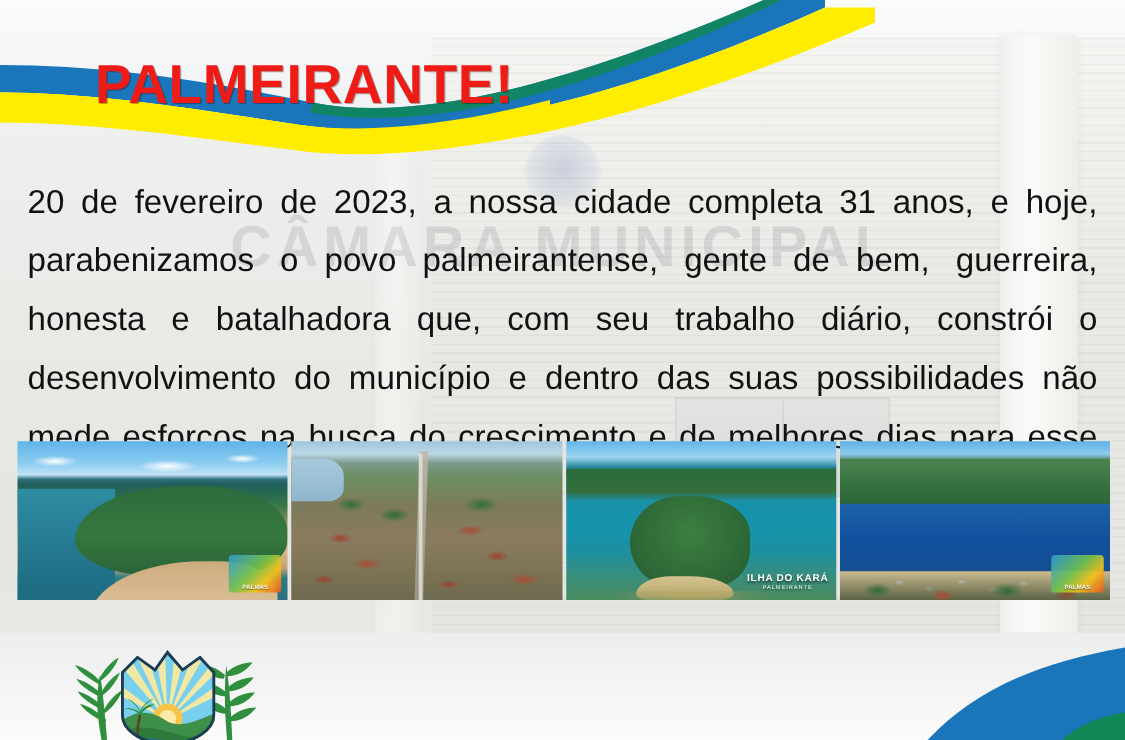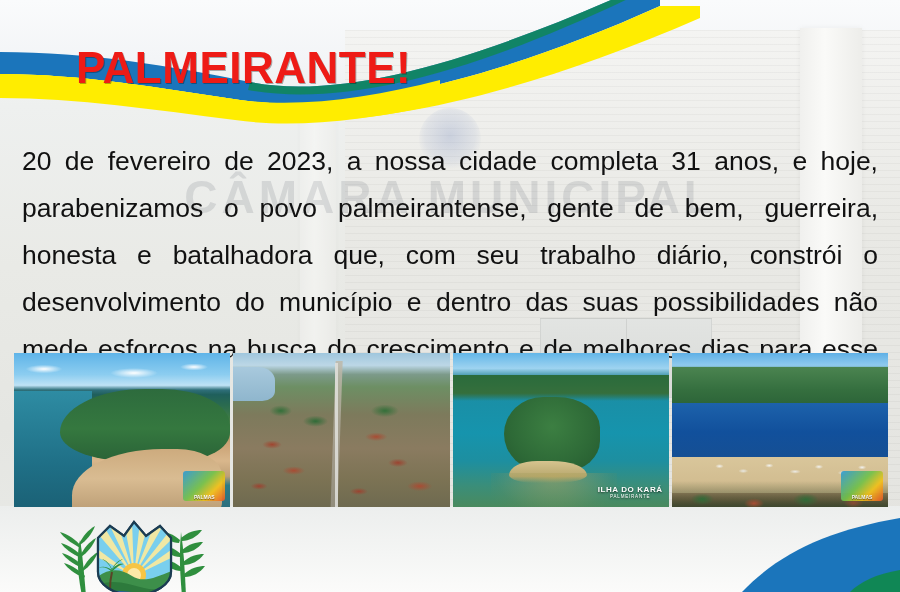--- a/index.html
+++ b/index.html
@@ -118,21 +118,21 @@
     line-height: 47px;
     color: #111111;
     text-align: justify;
     text-justify: inter-word;
   }
 
   
   .photos {
     position: absolute;
     left: 14px; top: 353px;
-    width: 874px; height: 154px;
+    width: 874px; height: 127px;
     display: flex;
     gap: 3px;
   }
   .photo {
     position: relative;
     overflow: hidden;
     flex: 1 1 0;
   }
   .photo .cap {
     position: absolute;

